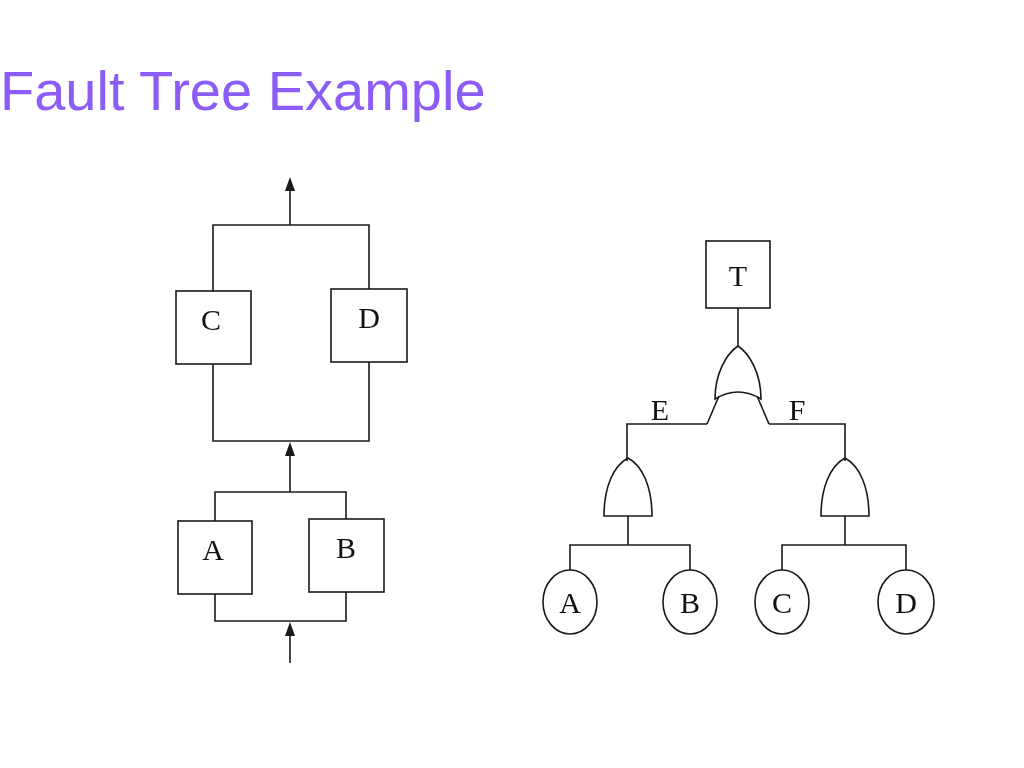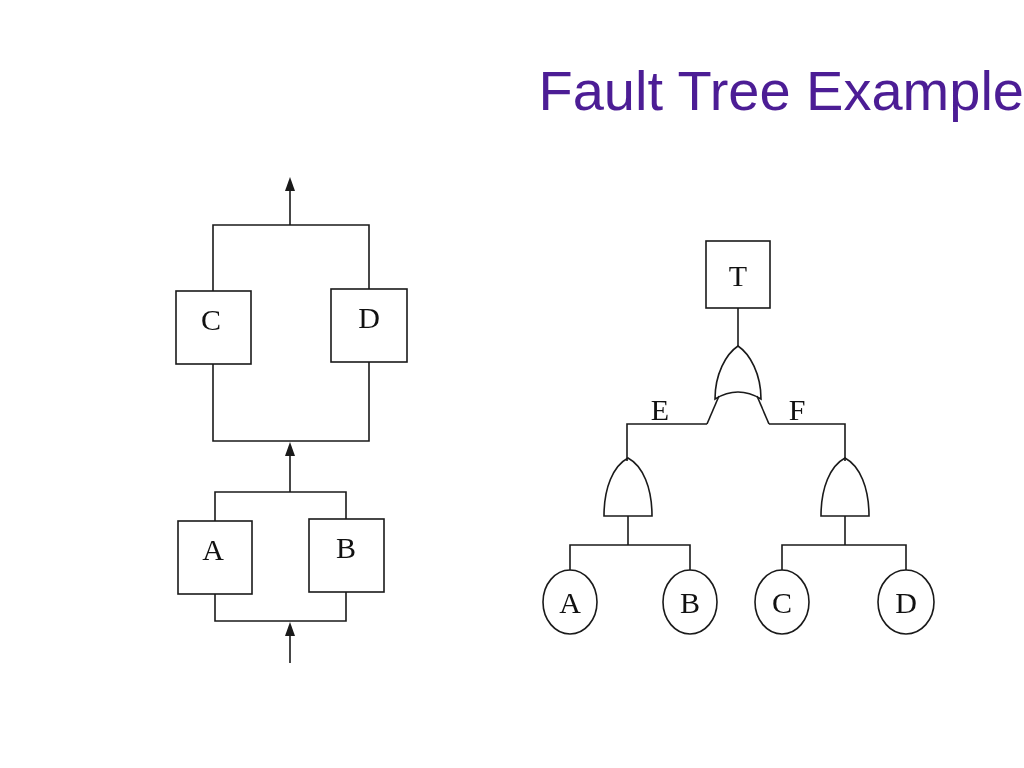--- a/index.html
+++ b/index.html
@@ -14,25 +14,25 @@
     position: relative;
     width: 1024px;
     height: 768px;
     background: #ffffff;
   }
   .slide-title {
     position: absolute;
     top: 58px;
     left: 0;
     width: 1024px;
-    text-align: right;
+    text-align: left;
     font-family: "Liberation Sans", sans-serif;
     font-size: 56px;
     font-weight: 400;
-    color: #4c1d95;
+    color: #8b5cf6;
     margin: 0;
     letter-spacing: 0px;
   }
   svg.diagram-layer {
     position: absolute;
     top: 0;
     left: 0;
   }
   .shape {
     fill: none;

